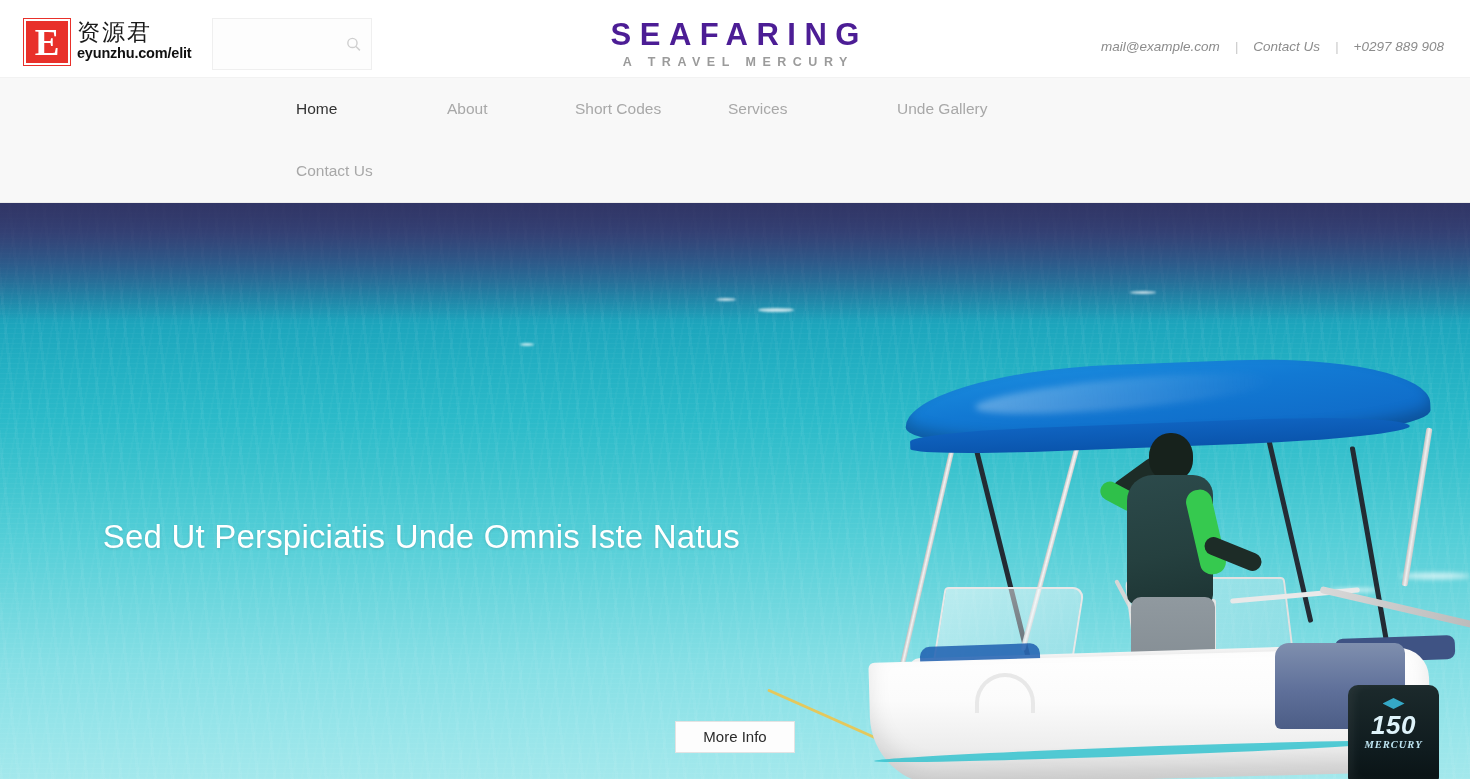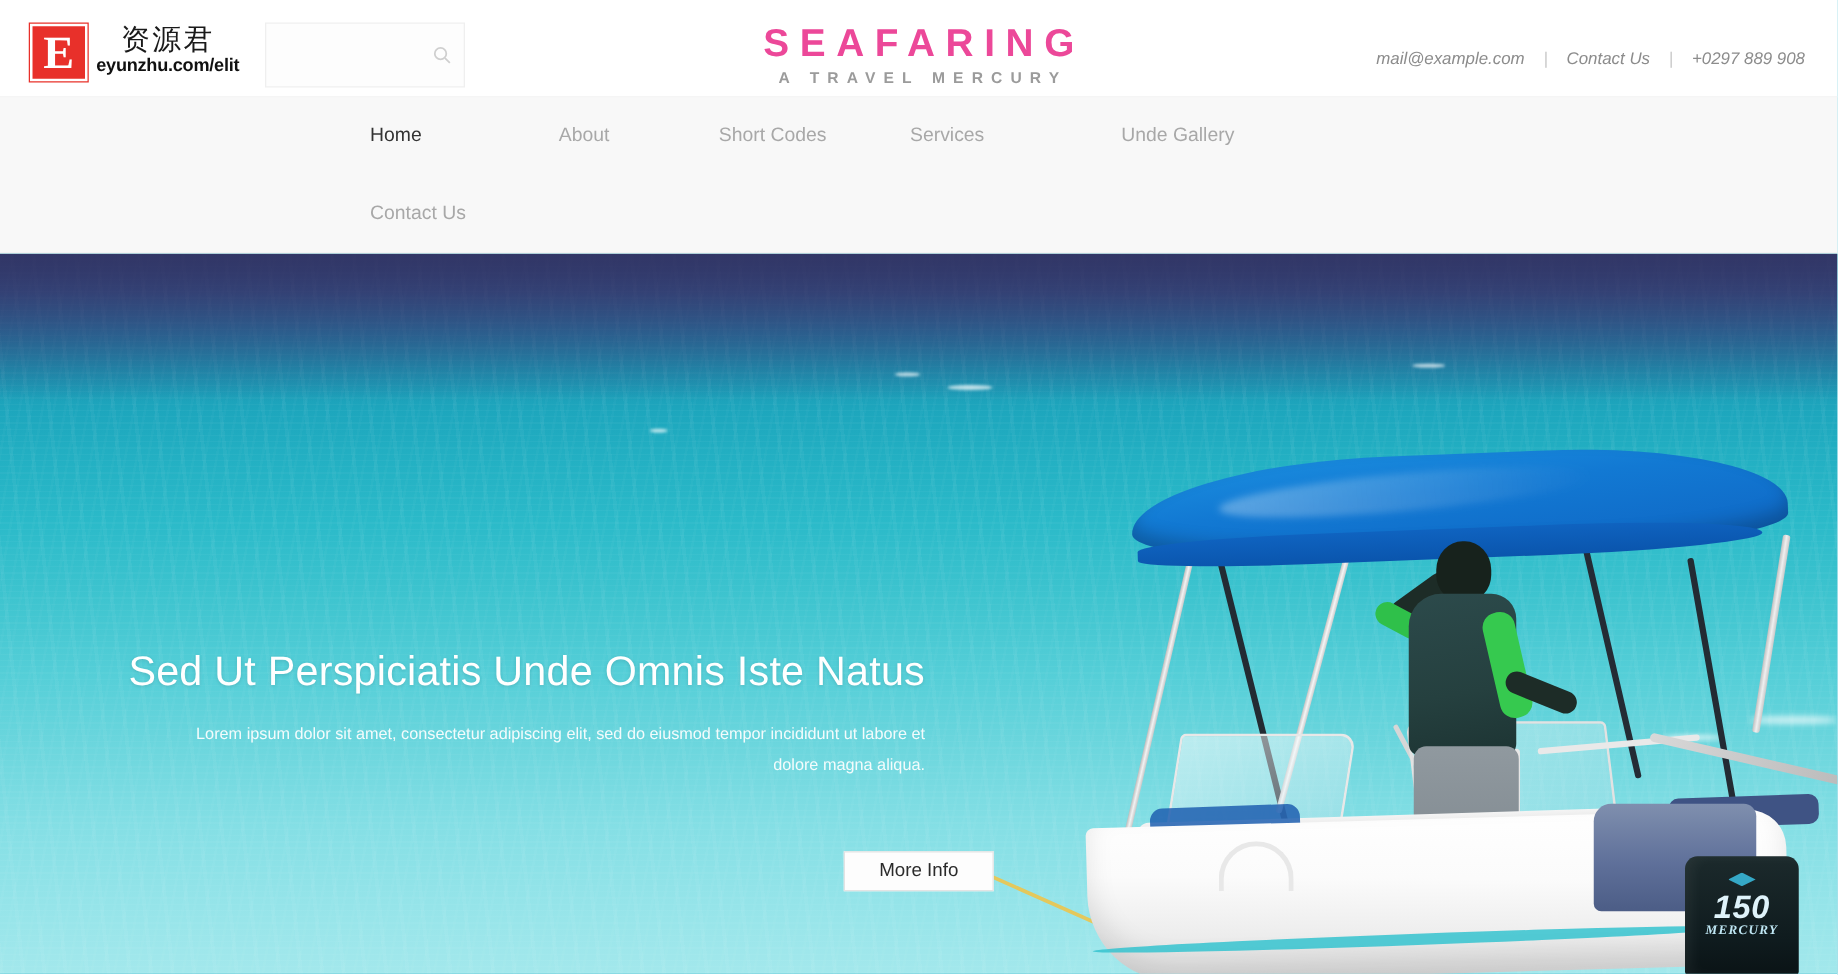--- a/index.html
+++ b/index.html
@@ -29,21 +29,21 @@
   .wm-badge{
     width:46px;height:46px;
     background:#e8302a;
     border:2px solid #ffffff;
     box-shadow:0 0 0 1px #e8302a;
     display:flex;align-items:center;justify-content:center;
     font-family:"Liberation Serif", serif;
     font-weight:bold;font-size:37px;line-height:1;
     color:#ffffff;
   }
-  .wm-text{ margin-left:7px; padding-top:1px;text-align:center; }
+  .wm-text{ margin-left:7px; padding-top:1px; }
   .wm-cn{
     font-family:"DejaVu Sans", sans-serif;
     font-size:23px;line-height:25px;color:#1a1a1a;
     letter-spacing:2px; font-weight:500;
   }
   .wm-url{
     font-family:"Liberation Sans", sans-serif;
     font-size:14.5px;line-height:17px;color:#111;
     font-weight:bold; letter-spacing:-0.2px;
   }
@@ -76,21 +76,21 @@
     position:absolute;
     left:0; right:0; top:16px;
     text-align:center;
     pointer-events:none;
   }
   .brand-title{
     font-family:"Liberation Sans", sans-serif;
     font-size:31px;
     font-weight:bold;
     letter-spacing:8.5px;
-    color:#ec4899;
+    color:#4c1d95;
     line-height:38px;
     text-indent:8.5px;
   }
   .brand-sub{
     font-family:"Liberation Sans", sans-serif;
     font-size:12.5px;
     font-weight:bold;
     letter-spacing:6.5px;
     color:#9b9b9b;
     line-height:17px;
@@ -466,20 +466,21 @@
   .more-info{
     display:inline-block;
     background:#fdfdfd;
     color:#2b2b2b;
     border:1px solid #e3e3e3;
     font-family:"Liberation Sans", sans-serif;
     font-size:15px;
     padding:7px 27px;
     cursor:pointer;
     line-height:16px;
+    margin-top:40px;
   }
 </style>
 </head>
 <body>
 
 <header class="top-header">
 
   <div class="watermark">
     <div class="wm-badge">E</div>
     <div class="wm-text">
@@ -591,19 +592,18 @@
       <div class="motor">
         <div class="motor-logo"></div>
         <div class="motor-num">150</div>
         <div class="motor-brand">MERCURY</div>
       </div>
     </div>
   </div>
 
   <div class="hero-copy">
     <h1 class="hero-title">Sed Ut Perspiciatis Unde Omnis Iste Natus</h1>
-    <p class="hero-sub">Lorem ipsum dolor sit amet, consectetur adipiscing elit, sed do eiusmod tempor incididunt ut labore et dolore magna aliqua.</p>
   </div>
 
   <div class="hero-btn-row">
     <button class="more-info">More Info</button>
   </div>
 </section>
 
 </body></html>

